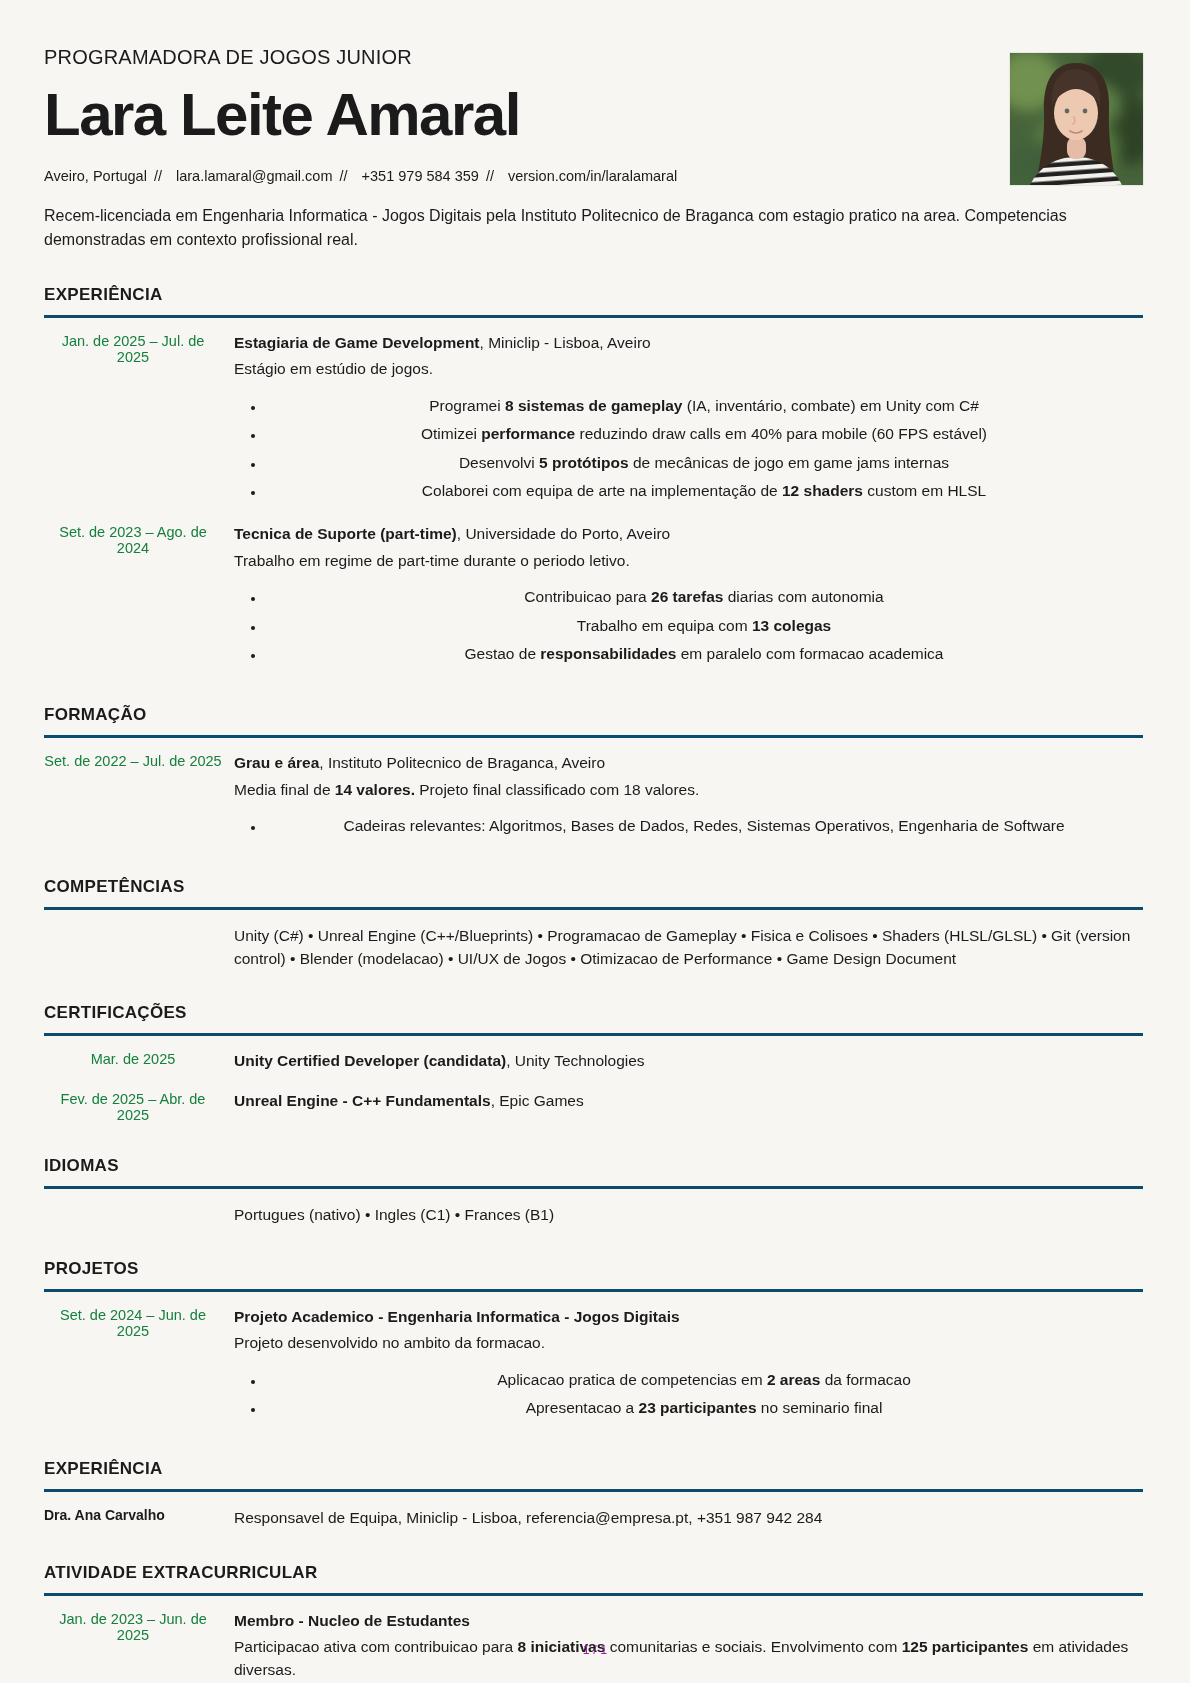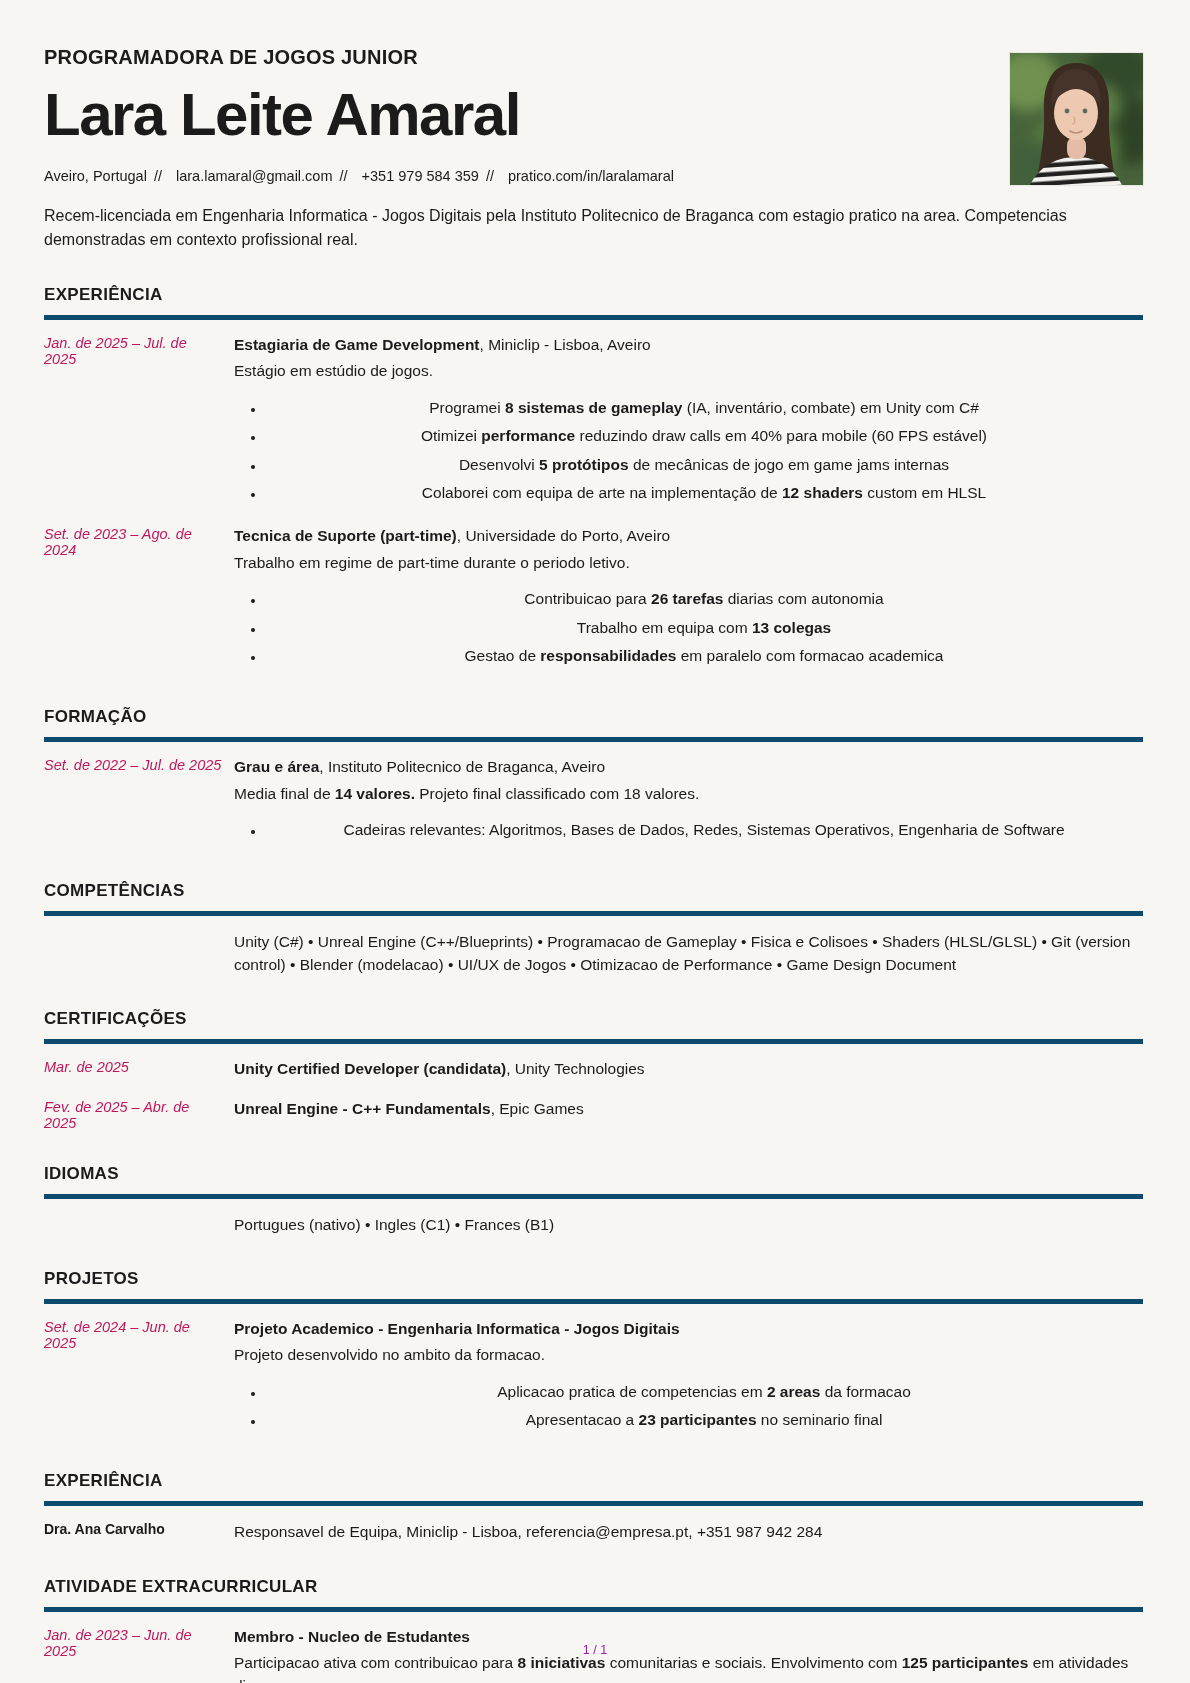--- a/index.html
+++ b/index.html
@@ -11,21 +11,21 @@
     font-family: "Liberation Sans", "DejaVu Sans", sans-serif;
     position: relative;
     overflow: hidden;
   }
   .page { padding: 40px 47px 0 44px; }
 
   
   .head { position: relative; }
   .role-title {
     font-size: 20px;
-    font-weight: 700;
+    font-weight: 400;
     letter-spacing: 0.2px;
     margin-top: 6px;
   }
   .candidate-name {
     font-size: 60px;
     font-weight: 700;
     letter-spacing: -1.5px;
     margin-top: 14px;
     line-height: 1.05;
   }
@@ -53,29 +53,29 @@
   }
   .photo svg { display: block; width: 100%; height: 100%; }
 
   
   .section { margin-top: 33px; }
   .section-heading {
     font-size: 17px;
     font-weight: 700;
     letter-spacing: 0.3px;
     padding-bottom: 10px;
-    border-bottom: 5px solid #0c4a6e;
+    border-bottom: 3px solid #0c4a6e;
   }
   .row {
     display: grid;
     grid-template-columns: 190px 1fr;
     padding-top: 14px;
   }
   .row-left { font-size: 14.5px; padding-top: 1px; padding-right: 12px; }
-  .row-left.date { font-style: italic; color: #be185d; }
+  .row-left.date { color: #15803d; text-align: center; }
   .row-left.name { font-weight: 700; font-size: 14px; font-style: normal; }
   .row-body { font-size: 15.5px; line-height: 1.45; }
   .title-line { margin-bottom: 3px; }
   .title-line strong { font-weight: 700; }
   .desc { line-height: 1.5; }
   .bullets {
     margin: 13px 0 6px 0;
     padding-left: 31px;
     list-style: disc;
   }
@@ -101,21 +101,21 @@
     <div class="role-title">PROGRAMADORA DE JOGOS JUNIOR</div>
     <h1 class="candidate-name">Lara Leite Amaral</h1>
 
     <div class="contact">
       <span>Aveiro, Portugal</span>
       <span class="sep">//</span>
       <span>lara.lamaral@gmail.com</span>
       <span class="sep">//</span>
       <span>+351 979 584 359</span>
       <span class="sep">//</span>
-      <span>pratico.com/in/laralamaral</span>
+      <span>version.com/in/laralamaral</span>
     </div>
 
     <p class="summary">Recem-licenciada em Engenharia Informatica - Jogos Digitais pela Instituto Politecnico de Braganca com estagio pratico na area. Competencias demonstradas em contexto profissional real.</p>
 
     <div class="photo">
       <svg viewBox="0 0 133 132" aria-hidden="true">
         <defs>
           <filter id="bgblur" x="-30%" y="-30%" width="160%" height="160%">
             <feGaussianBlur stdDeviation="7"></feGaussianBlur>
           </filter>

